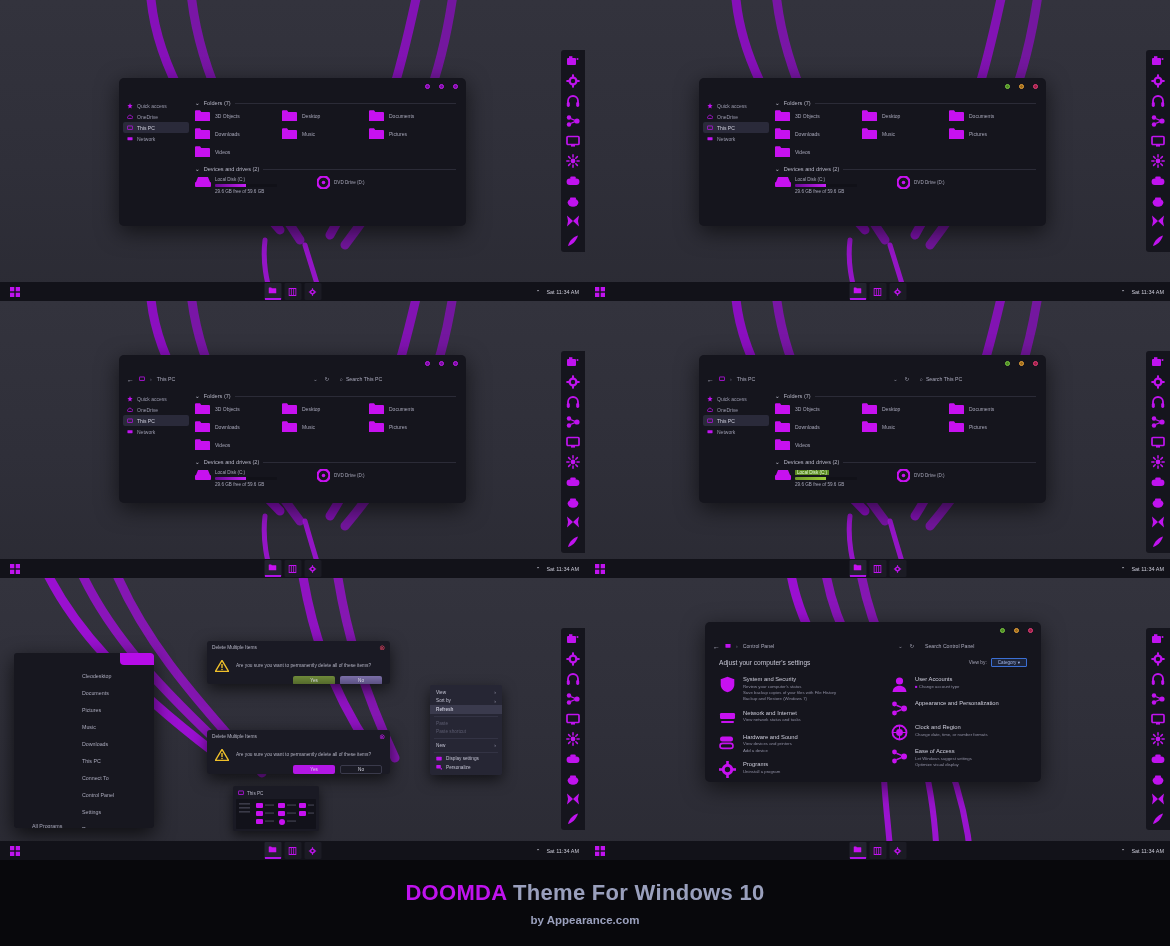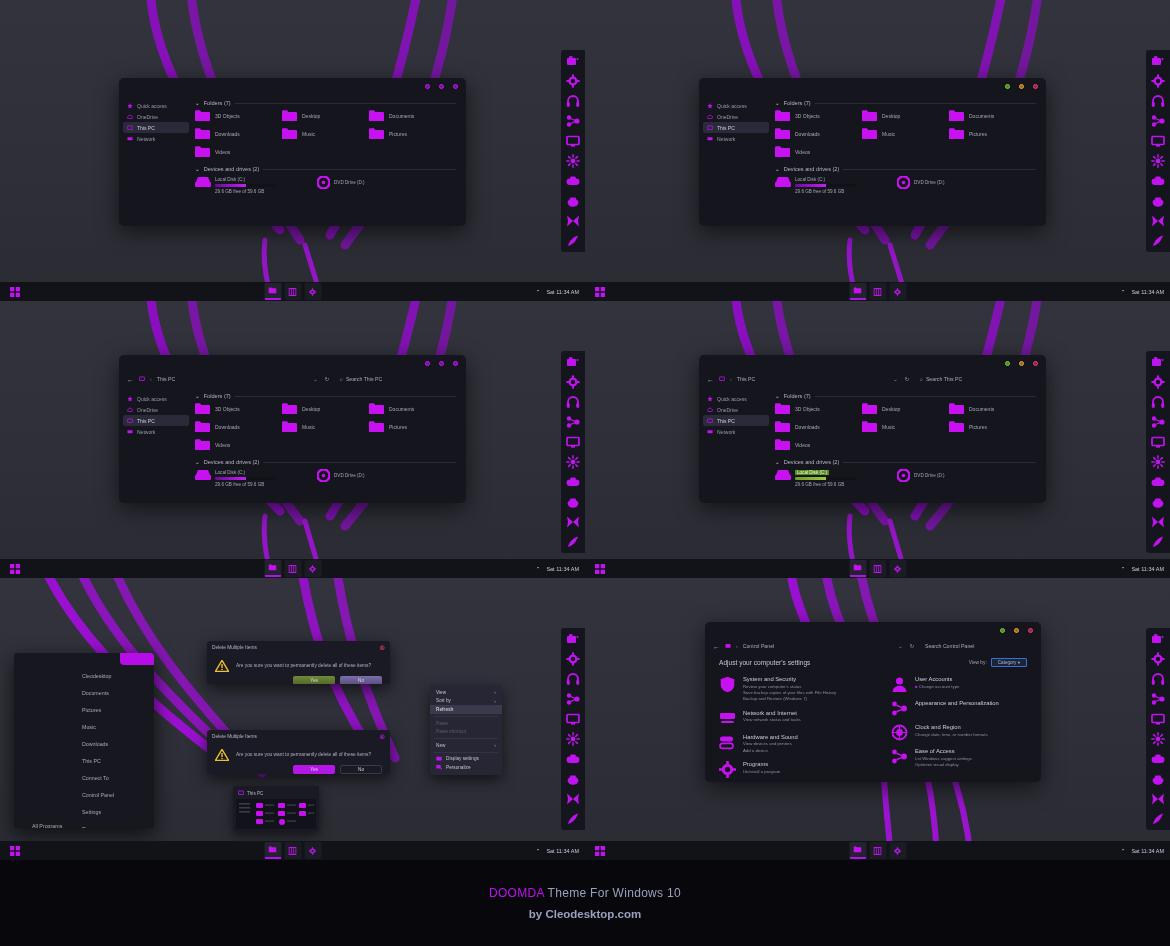--- a/index.html
+++ b/index.html
@@ -122,21 +122,21 @@
   
   .thumb{ position:absolute; background:#1a1a24; border-radius:2px;
     box-shadow:0 4px 12px rgba(0,0,0,.6); padding:3px; }
   .thumb-h{ display:flex; align-items:center; gap:3px; font-size:4.6px;
     color:#b4b4c4; padding:1px 2px 3px; }
   .thumb-b{ background:#12121a; border-radius:1px; height:30px; position:relative; }
 
   
   .footer{ position:absolute; left:0; right:0; bottom:0; height:86px; background:#08080c;
     display:flex; flex-direction:column; align-items:center; justify-content:center; gap:8px; }
-  .f1{ font-size:12px; font-weight:normal; letter-spacing:.3px; }
+  .f1{ font-size:22px; font-weight:bold; letter-spacing:.3px; }
   .f1 .m{ color:#c013ef; }
   .f1 .w{ color:#9aa0bd; }
   .f2{ font-size:11.5px; font-weight:bold; color:#9aa0bd; }
 </style>
 </head>
 <body>
 
 <div class="stage">
 
   <div class="panel" style="left:0;top:0;width:585px;height:301px;">
@@ -1651,16 +1651,16 @@
           <span>⌃</span>
           <span>Sat 11:34 AM</span>
         </div>
     </div>
   </div>
 
   <div class="footer">
     <div class="f1">
       <span class="m">DOOMDA</span>
       <span class="w">Theme For Windows 10</span></div>
-    <div class="f2">by Cleodesktop.com</div>
+    <div class="f2">by Appearance.com</div>
   </div>
 
 </div>
 
 </body></html>

